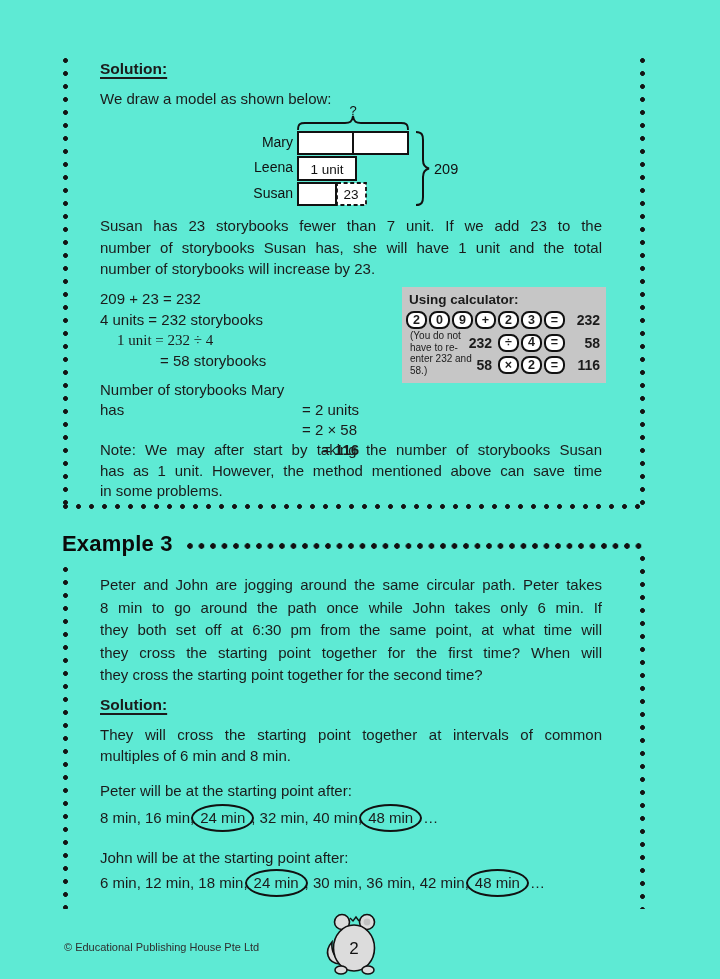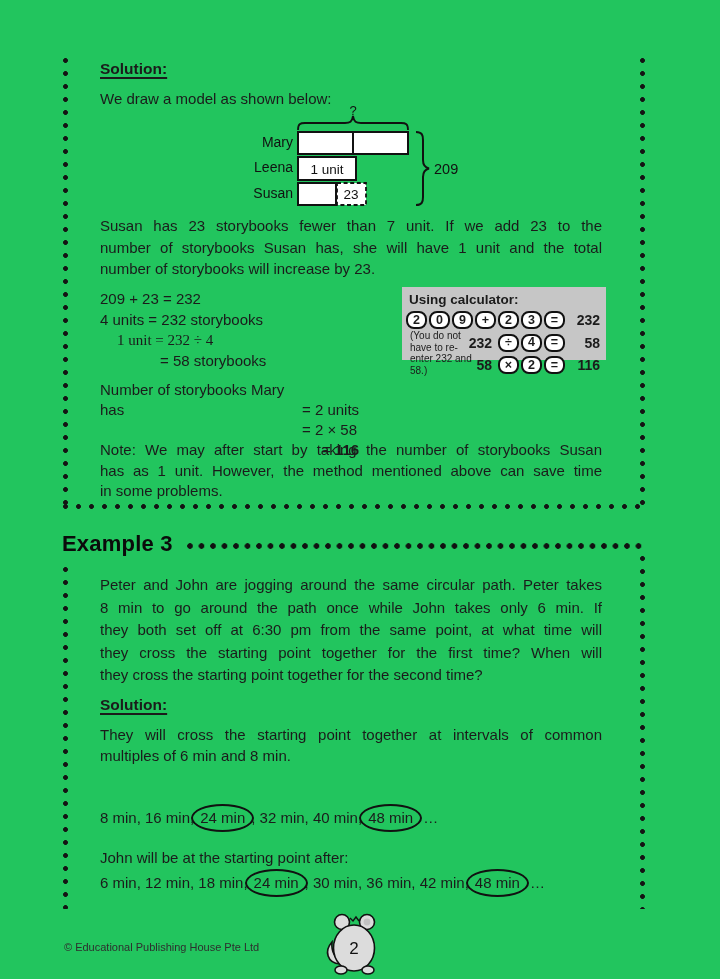--- a/index.html
+++ b/index.html
@@ -1,18 +1,18 @@
 <!DOCTYPE html>
 <html><head>
 <meta charset="utf-8">
 <style>
   * { margin:0; padding:0; box-sizing:border-box; }
   html,body { background:#fff; }
   #page {
-    position:relative; width:720px; height:979px; background:#22c55e;
+    position:relative; width:720px; height:979px; background:#5eead4;
     font-family:"Liberation Sans", sans-serif; color:#1b1b1b; overflow:hidden;padding-left:32px;
   }
   .abs { position:absolute; }
 
   
   .vdots {
     position:absolute; width:5px;
     background-image:radial-gradient(circle at 2.5px 2.5px, #141414 2.1px, transparent 2.7px);
     background-size:5px 13px; background-repeat:repeat-y;
   }
@@ -32,21 +32,21 @@
   .heading-underline {
     font-weight:bold; font-size:15.5px;
     text-decoration:underline; text-underline-offset:3px; text-decoration-thickness:1.5px;
   }
   .bold { font-weight:bold; }
 
   
   .math-line { font-size:15px; line-height:20.5px; }
 
   
-  #calc-box { left:402px; top:287px; width:204px; height:73px; background:#c6c6c6; padding:5px 6px 4px 7px; }
+  #calc-box { left:402px; top:287px; width:204px; height:96px; background:#c6c6c6; padding:5px 6px 4px 7px; }
   #calc-title { font-size:13.5px; font-weight:bold; line-height:15px; }
   .calc-row { display:flex; align-items:center; justify-content:flex-end; gap:2px; height:19px; margin-top:3.5px; }
   .calc-key {
     display:inline-flex; align-items:center; justify-content:center;
     width:21px; height:18px; background:#fff; border:2px solid #111; border-radius:8px;
     font-weight:bold; font-size:12.5px; line-height:1; flex:none;
   }
   .calc-result { min-width:28px; text-align:right; font-weight:bold; font-size:14px; margin-left:5px; }
   .calc-prefix { font-weight:bold; font-size:14px; margin-right:4px; }
   #calc-note { position:absolute; left:8px; top:43px; width:70px; font-size:10px; line-height:11.5px; color:#1b1b1b; }
@@ -165,20 +165,21 @@
     <div>they cross the starting point together for the second time?</div>
   </div>
 
   <div class="abs heading-underline" style="left:100px; top:696px;">Solution:</div>
 
   <div class="abs" style="left:100px; top:724px; width:502px; font-size:15px; line-height:21px;">
     <div class="jline">They will cross the starting point together at intervals of common</div>
     <div>multiples of 6 min and 8 min.</div>
   </div>
 
+  <div class="abs body-text" style="left:100px; top:780px;">Peter will be at the starting point after:</div>
 
   <div class="abs list-line" style="left:100px; top:808px;"><span>8 min, 16 min,</span><span class="circled">24 min</span><span>, 32 min, 40 min,</span><span class="circled">48 min</span><span> …</span></div>
 
   <div class="abs body-text" style="left:100px; top:847px;">John will be at the starting point after:</div>
 
   <div class="abs list-line" style="left:100px; top:873px;"><span>6 min, 12 min, 18 min,</span><span class="circled">24 min</span><span>, 30 min, 36 min, 42 min,</span><span class="circled">48 min</span><span> …</span></div>
 
   <div class="abs" id="footer-copy" style="left:64px; top:941px;">© Educational Publishing House Pte Ltd</div>
 
   <svg class="abs" style="left:324px; top:912px;" width="60" height="64" viewBox="0 0 60 64">

